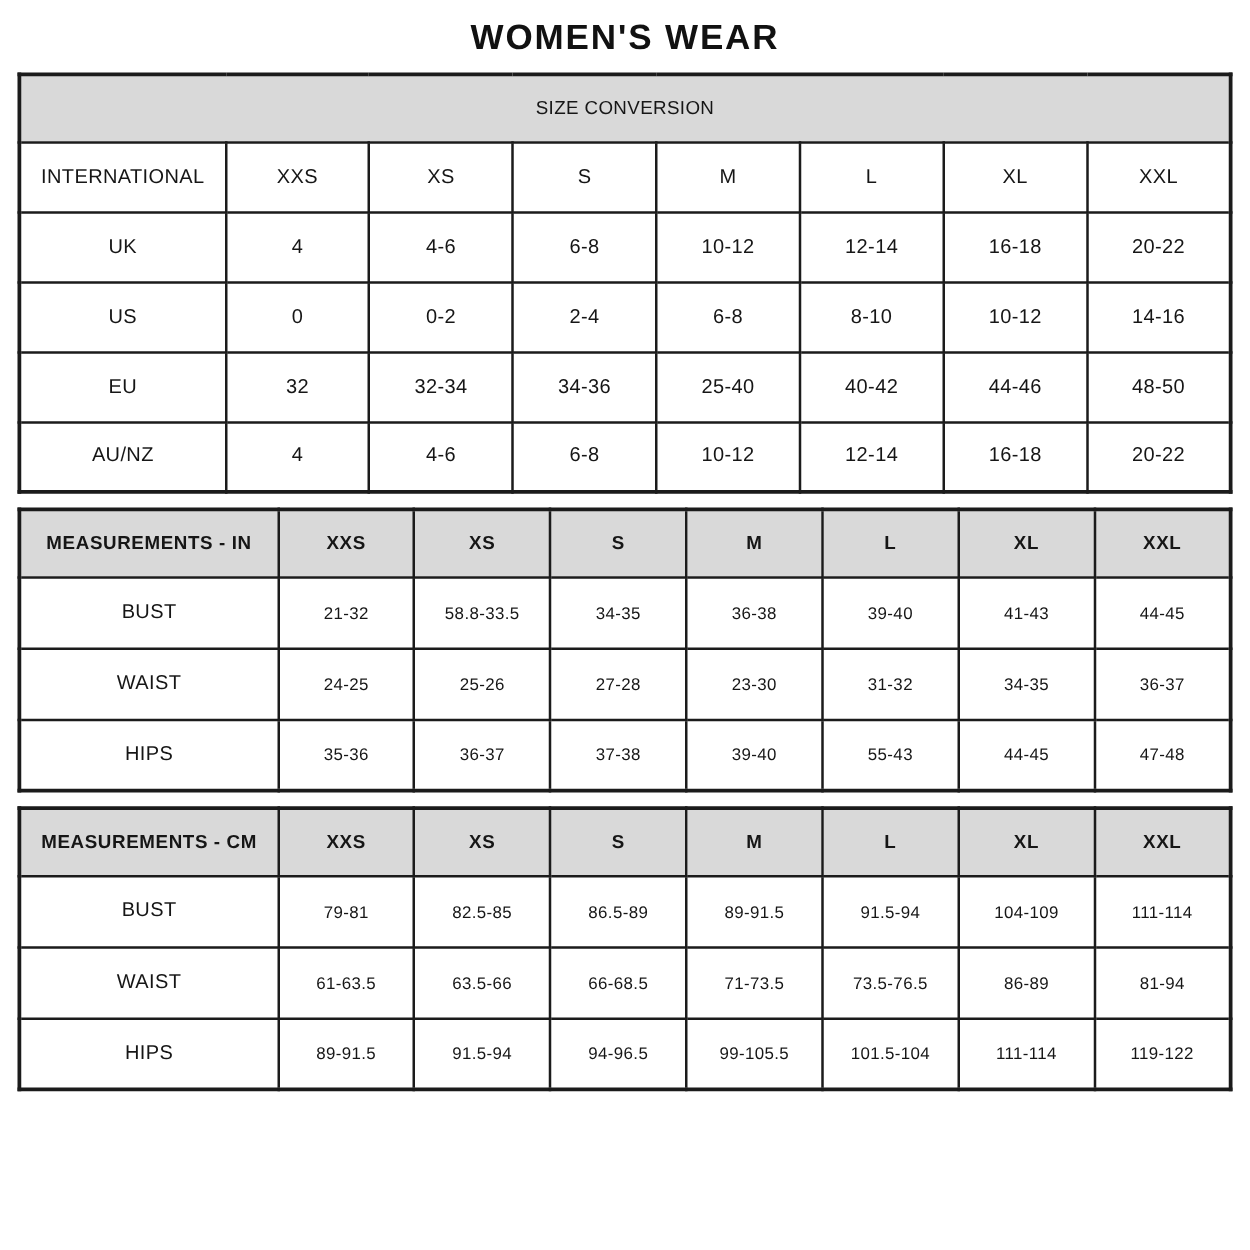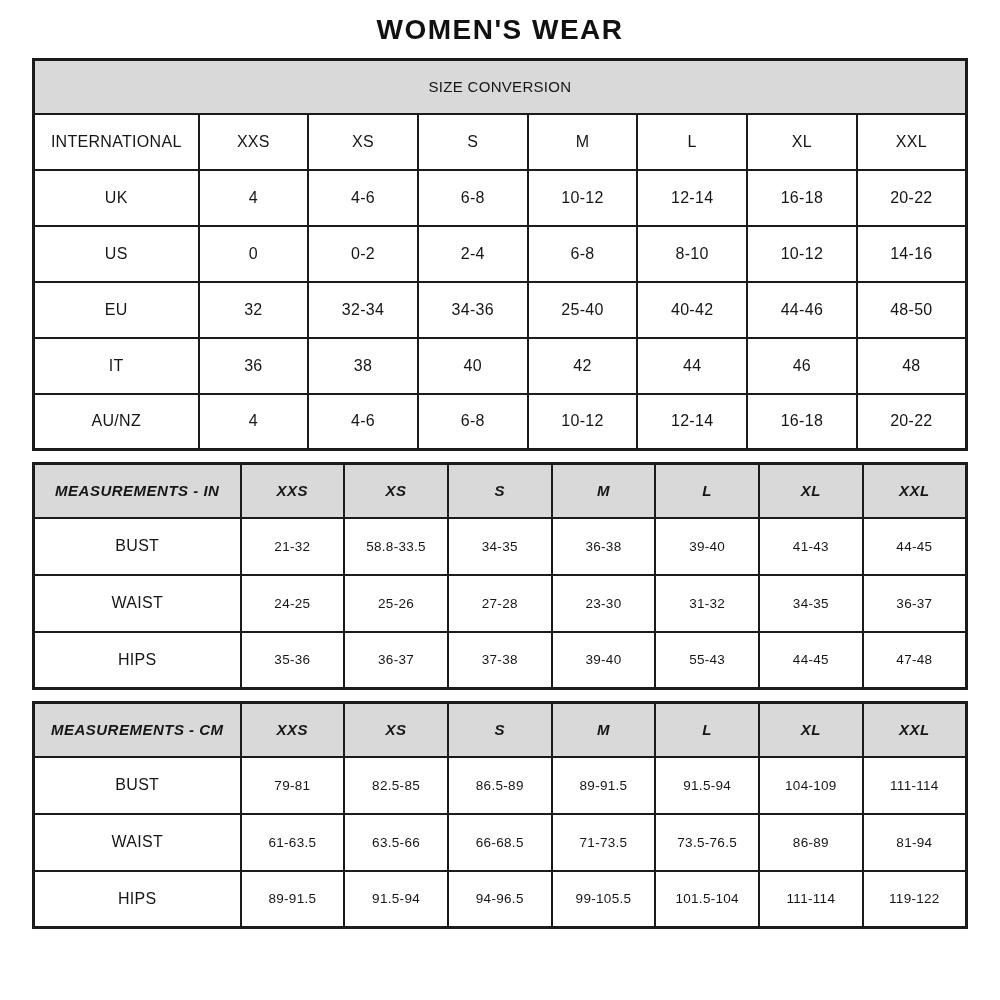--- a/index.html
+++ b/index.html
@@ -12,21 +12,21 @@
   html, body { margin: 0; padding: 0; }
   body {
     width: 1000px;
     height: 1000px;
     background: var(--bg);
     font-family: "Liberation Sans", sans-serif;
     color: var(--text);
   }
   .page {
     width: 1000px;
-    padding: 0 32px;
+    padding: 0 14px;
     border-radius: 16px;
   }
   .title {
     text-align: center;
     font-size: 28px;
     font-weight: bold;
     letter-spacing: 1.5px;
     padding: 14px 0 12px 0;
     color: #111;
   }
@@ -59,21 +59,21 @@
     background: var(--hbg);
     font-weight: bold;
     font-size: 15px;
     letter-spacing: 0.8px;
   }
   .conv .hdr-label, .conv .size-cell { font-size: 16px; }
   .conv .row-label, .conv .val { font-size: 16px; }
 
   
   .meas tr { height: 57px; }
-  .meas tr.header-row { height: 54px; font-style: italic; }
+  .meas tr.header-row { height: 54px; }
   .meas .gray {
     background: var(--hbg);
     font-weight: bold;
     letter-spacing: 0.5px;
   }
   .meas .hdr-label { font-size: 15px; }
   .meas .size-cell { font-size: 15px; }
   .meas .row-label { font-size: 16px; }
   .meas .val { font-size: 13.5px; }
 </style>
@@ -125,30 +125,20 @@
         </tr>
         <tr>
           <th class="row-label">EU</th>
           <td class="val">32</td>
           <td class="val">32-34</td>
           <td class="val">34-36</td>
           <td class="val">25-40</td>
           <td class="val">40-42</td>
           <td class="val">44-46</td>
           <td class="val">48-50</td>
-        </tr>
-        <tr>
-          <th class="row-label">IT</th>
-          <td class="val">36</td>
-          <td class="val">38</td>
-          <td class="val">40</td>
-          <td class="val">42</td>
-          <td class="val">44</td>
-          <td class="val">46</td>
-          <td class="val">48</td>
         </tr>
         <tr>
           <th class="row-label">AU/NZ</th>
           <td class="val">4</td>
           <td class="val">4-6</td>
           <td class="val">6-8</td>
           <td class="val">10-12</td>
           <td class="val">12-14</td>
           <td class="val">16-18</td>
           <td class="val">20-22</td>

